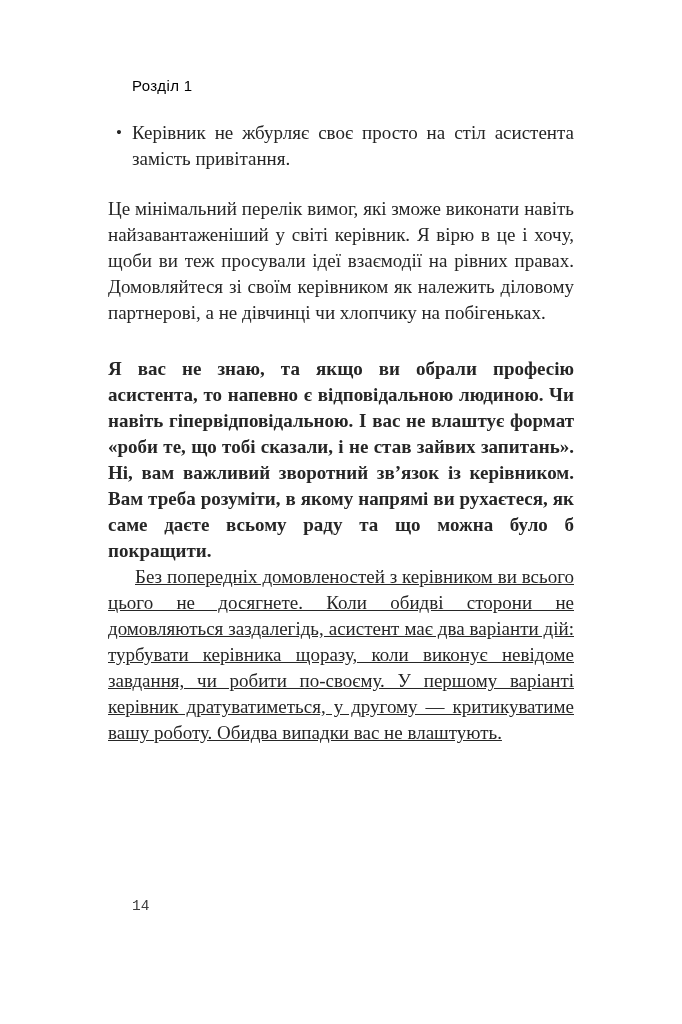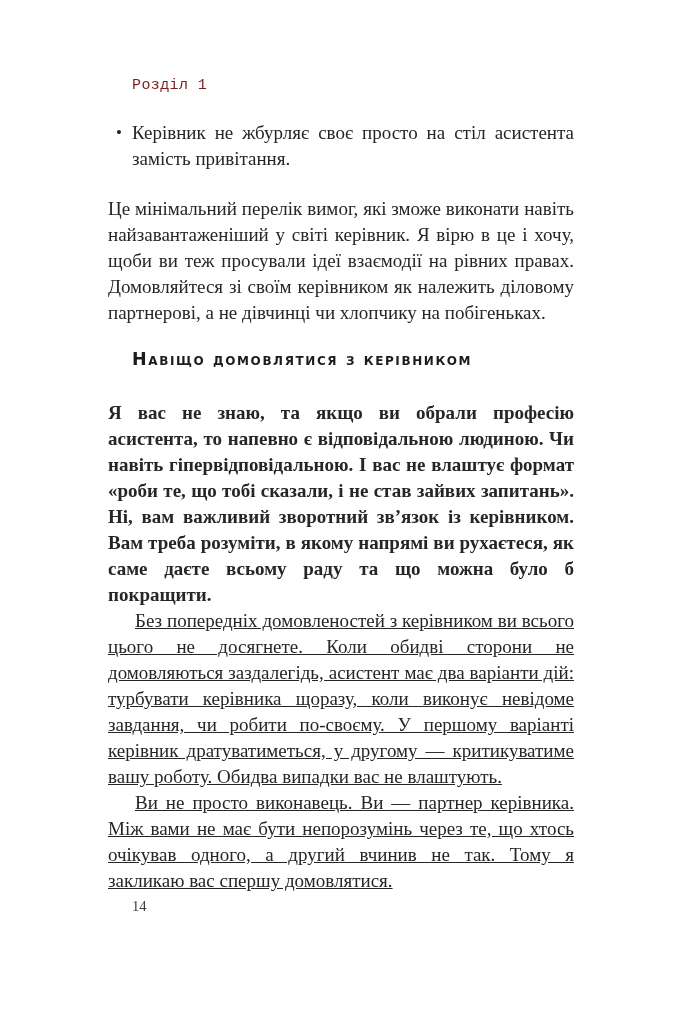--- a/index.html
+++ b/index.html
@@ -13,25 +13,25 @@
     height: 1024px;
     background: #ffffff;
     box-sizing: border-box;
     padding: 0 108px;
     overflow: hidden;
     font-family: "Liberation Serif", "DejaVu Serif", serif;
     color: #262626;
   }
   .running-header {
     margin: 78px 0 12px 24px;
-    font-family: Liberation Mono, monospace;
+    font-family: Liberation Sans, sans-serif;
     font-size: 15px;
     line-height: 16px;
     letter-spacing: 0.4px;
-    color: #7f1d1d;
+    color: #000000;
   }
   .bullet-list {
     margin: 26px 0 0 0;
     padding: 0 0 0 24px;
     list-style: none;
   }
   .bullet-list li {
     position: relative;
     font-size: 19px;
     line-height: 26px;
@@ -72,41 +72,39 @@
     font-weight: bold;
     font-size: 17.5px;
     line-height: 22px;
     letter-spacing: 1.6px;
     color: #1c1c1c;
   }
   .page-number {
     position: absolute;
     left: 132px;
     top: 898px;
-    font-family: Liberation Serif, serif;
+    font-family: Liberation Mono, monospace;
     font-size: 14.5px;
     color: #3d3d3d;
   }
 </style>
 </head>
 <body>
 
 <div class="page">
 
   <div class="running-header">Розділ 1</div>
 
   <ul class="bullet-list">
     <li>Керівник не жбурляє своє просто на стіл асистента замість привітання.</li>
   </ul>
 
   <p class="body-paragraph intro">Це мінімальний перелік вимог, які зможе виконати навіть найзавантаженіший у світі керівник. Я вірю в це і хочу, щоби ви теж просували ідеї взаємодії на рівних правах. Домовляйтеся зі своїм керівником як належить діловому партнерові, а не дівчинці чи хлопчику на побігеньках.</p>
 
-  <h2 class="section-heading">Навіщо домовлятися з керівником</h2>
 
   <p class="body-paragraph after-heading">Я вас не знаю, та якщо ви обрали професію асистента, то напевно є відповідальною людиною. Чи навіть гіпервідповідальною. І вас не влаштує формат «роби те, що тобі сказали, і не став зайвих запитань». Ні, вам важливий зворотний зв’язок із керівником. Вам треба розуміти, в якому напрямі ви рухаєтеся, як саме даєте всьому раду та що можна було б покращити.</p>
 
   <p class="body-paragraph indented">Без попередніх домовленостей з керівником ви всього цього не досягнете. Коли обидві сторони не домовляються заздалегідь, асистент має два варіанти дій: турбувати керівника щоразу, коли виконує невідоме завдання, чи робити по-своєму. У першому варіанті керівник дратуватиметься, у другому — критикуватиме вашу роботу. Обидва випадки вас не влаштують.</p>
 
-  <p class="body-paragraph indented">Ви не просто виконавець. Ви — партнер керівника. Між вами не має бути непорозумінь через те, що хтось очікував одного, а другий вчинив не так. Тому я закликаю вас спершу домовлятися.</p>
 
   <div class="page-number">14</div>
 
 </div>
 
 </body></html>

